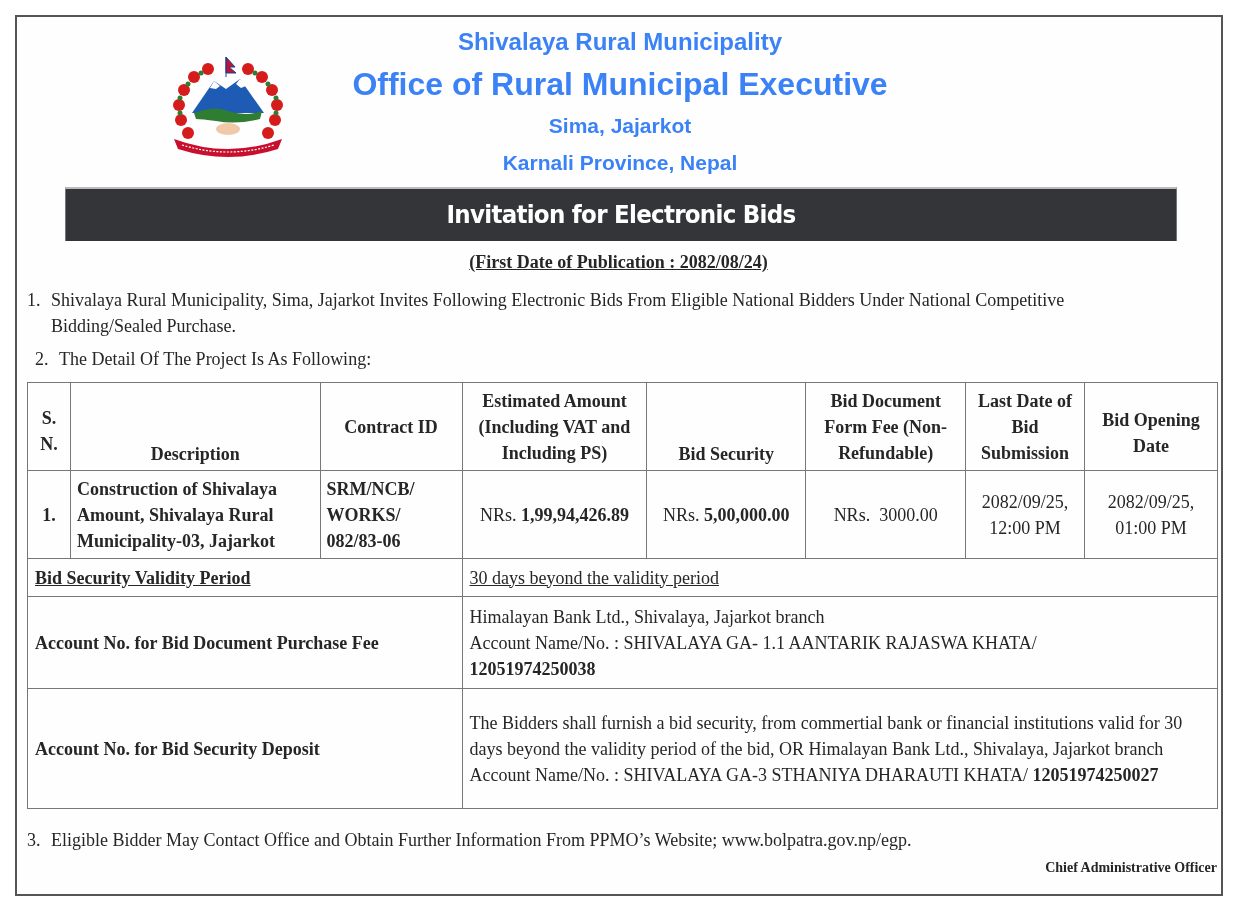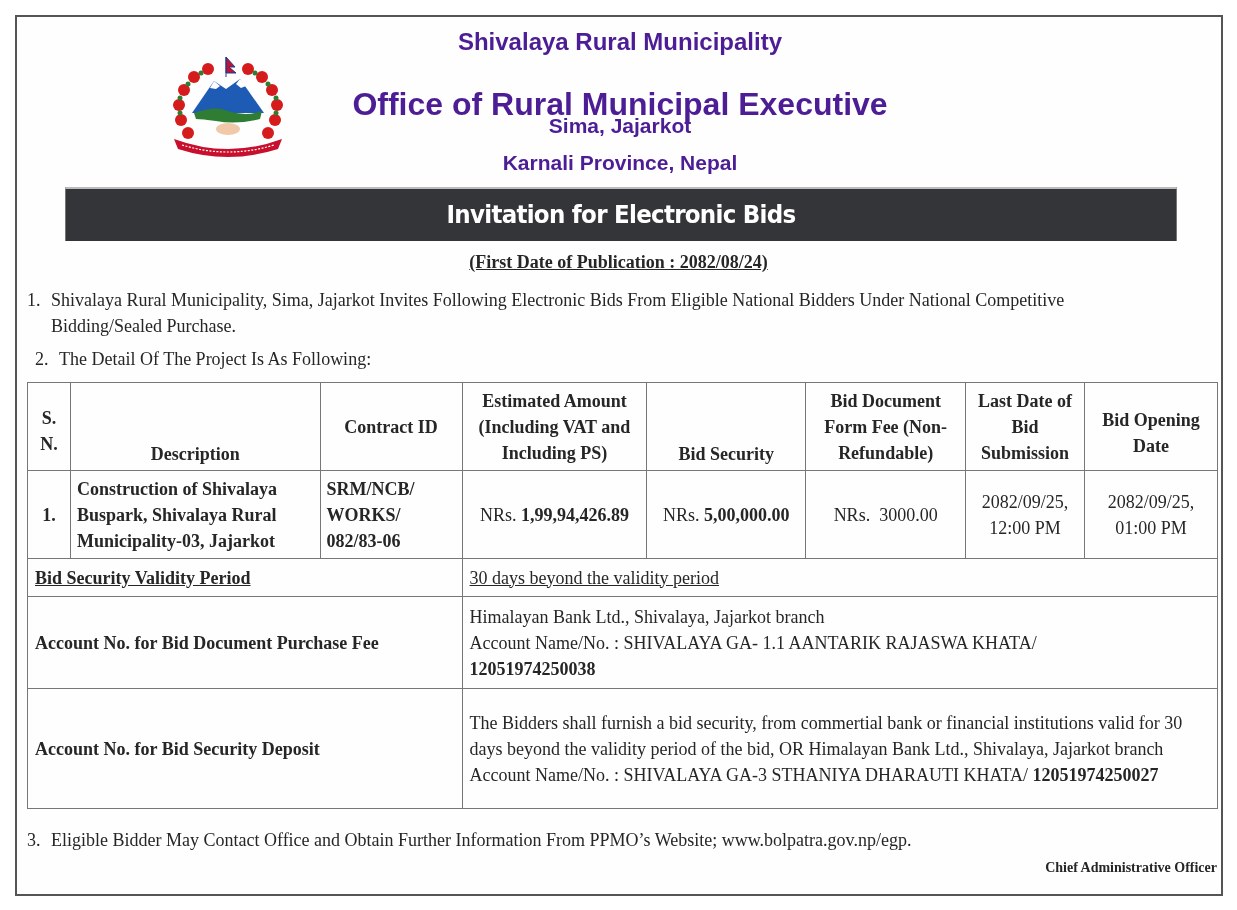--- a/index.html
+++ b/index.html
@@ -1,21 +1,21 @@
 <!DOCTYPE html>
 <html><head>
 <meta charset="utf-8">
 <style>
   html, body { margin:0; padding:0; background:#ffffff; }
   body { width:1237px; height:910px; position:relative; overflow:hidden; font-family:"Liberation Serif", serif; color:#262626; }
   .frame { position:absolute; left:15px; top:15px; width:1208px; height:881px; border:2px solid #555; box-sizing:border-box; background:#fefefe; }
   .emblem { position:absolute; left:166px; top:55px; width:124px; height:106px; }
-  .hdr { position:absolute; left:300px; width:640px; text-align:center; font-family:"Liberation Sans", sans-serif; font-weight:bold; color:#4c1d95; }
+  .hdr { position:absolute; left:300px; width:640px; text-align:center; font-family:"Liberation Sans", sans-serif; font-weight:bold; color:#3b82f6; }
   .h1 { top:28px; font-size:24px; }
-  .h2 { top:66px; font-size:32px;margin-top:20px; }
+  .h2 { top:66px; font-size:32px; }
   .h3 { top:114px; font-size:21px; }
   .h4 { top:151px; font-size:21px; }
   .banner { position:absolute; left:17px; top:187px; width:1208px; height:52px; background:#333539; border-top:2px solid #bbb; color:#fff; text-align:center; font-family:"DejaVu Sans", sans-serif; font-size:25px; font-weight:bold; line-height:52px; letter-spacing:-0.8px; transform:scaleX(0.92); transform-origin:center; }
   .pubdate { position:absolute; left:0; width:1237px; top:252px; text-align:center; font-size:18px; font-weight:bold; text-decoration:underline; }
   .para { position:absolute; left:27px; width:1192px; font-size:18px; line-height:26px; text-align:justify; }
   .para .num { display:inline-block; width:24px; }
   .p1 { top:287px; }
   .p1 .cont { padding-left:24px; display:block; }
   .p2 { top:346px;margin-left:8px; }
   .p3 { top:827px; }
@@ -116,21 +116,21 @@
     <th class="th-bottom">Description</th>
     <th>Contract ID</th>
     <th>Estimated Amount (Including VAT and Including PS)</th>
     <th class="th-bottom">Bid Security</th>
     <th>Bid Document Form Fee (Non-Refundable)</th>
     <th>Last Date of Bid Submission</th>
     <th style="vertical-align:top;padding-top:24px;">Bid Opening Date</th>
   </tr>
   <tr class="row-data">
     <td class="center bold">1.</td>
-    <td class="bold">Construction of Shivalaya Buspark, Shivalaya Rural Municipality-03, Jajarkot</td>
+    <td class="bold">Construction of Shivalaya Amount, Shivalaya Rural Municipality-03, Jajarkot</td>
     <td class="bold" style="padding-right:20px;">SRM/NCB/ WORKS/ 082/83-06</td>
     <td class="center">
       <span>NRs.</span>
       <span class="bold">1,99,94,426.89</span>
     </td>
     <td class="center">
       <span>NRs.</span>
       <span class="bold">5,00,000.00</span>
     </td>
     <td class="center" style="white-space:pre;">NRs.  3000.00</td>

